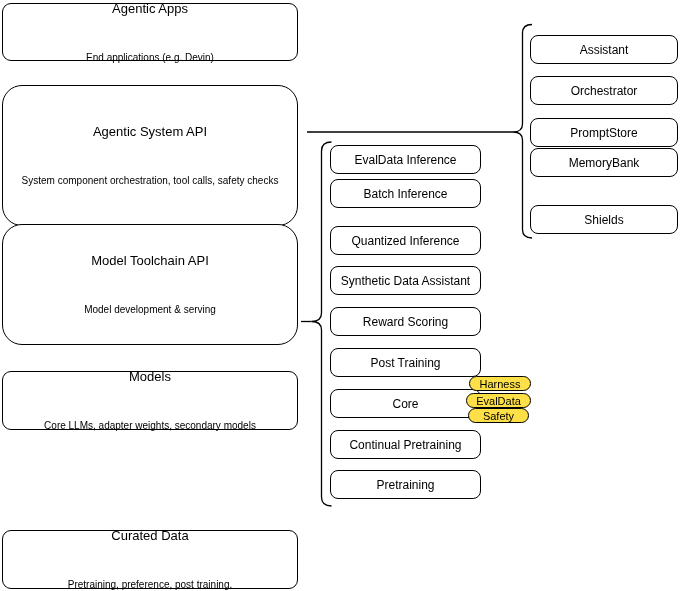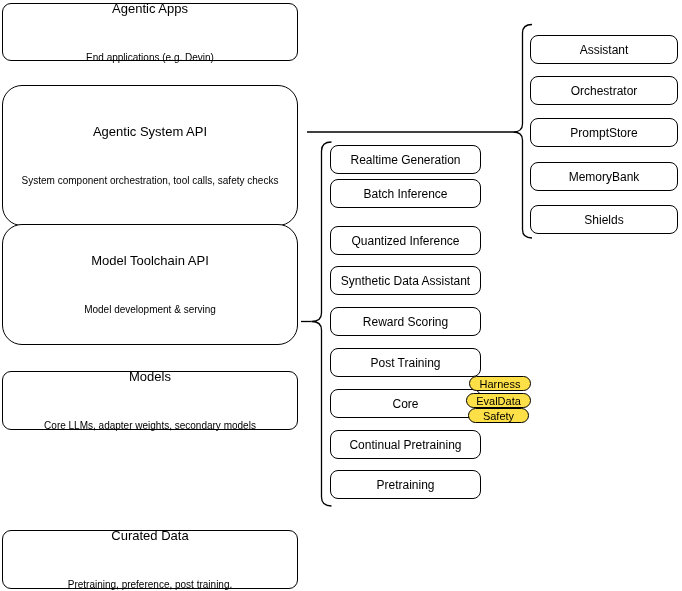--- a/index.html
+++ b/index.html
@@ -93,21 +93,21 @@
     <div class="sub">Core LLMs, adapter weights, secondary models</div>
   </div>
 
 
   <div class="box lbox r-sm" style="top:530px; height:59px;">
     <div class="title">Curated Data</div>
     <div class="sub">Pretraining, preference, post training.</div>
   </div>
 
   <div class="box mbox" style="top:145px;">
-    <span>Realtime Generation</span>
+    <span>EvalData Inference</span>
   </div>
   <div class="box mbox" style="top:179px;">
     <span>Batch Inference</span>
   </div>
   <div class="box mbox" style="top:226px;">
     <span>Quantized Inference</span>
   </div>
   <div class="box mbox" style="top:266px;">
     <span>Synthetic Data Assistant</span>
   </div>
@@ -139,20 +139,20 @@
 
   <div class="box rbox" style="top:35px;">
     <span>Assistant</span>
   </div>
   <div class="box rbox" style="top:76px;">
     <span>Orchestrator</span>
   </div>
   <div class="box rbox" style="top:118px;">
     <span>PromptStore</span>
   </div>
-  <div class="box rbox" style="top:162px;">
+  <div class="box rbox" style="top:148px;">
     <span>MemoryBank</span>
   </div>
   <div class="box rbox" style="top:205px;">
     <span>Shields</span>
   </div>
 
 </div>
 
 </body></html>

